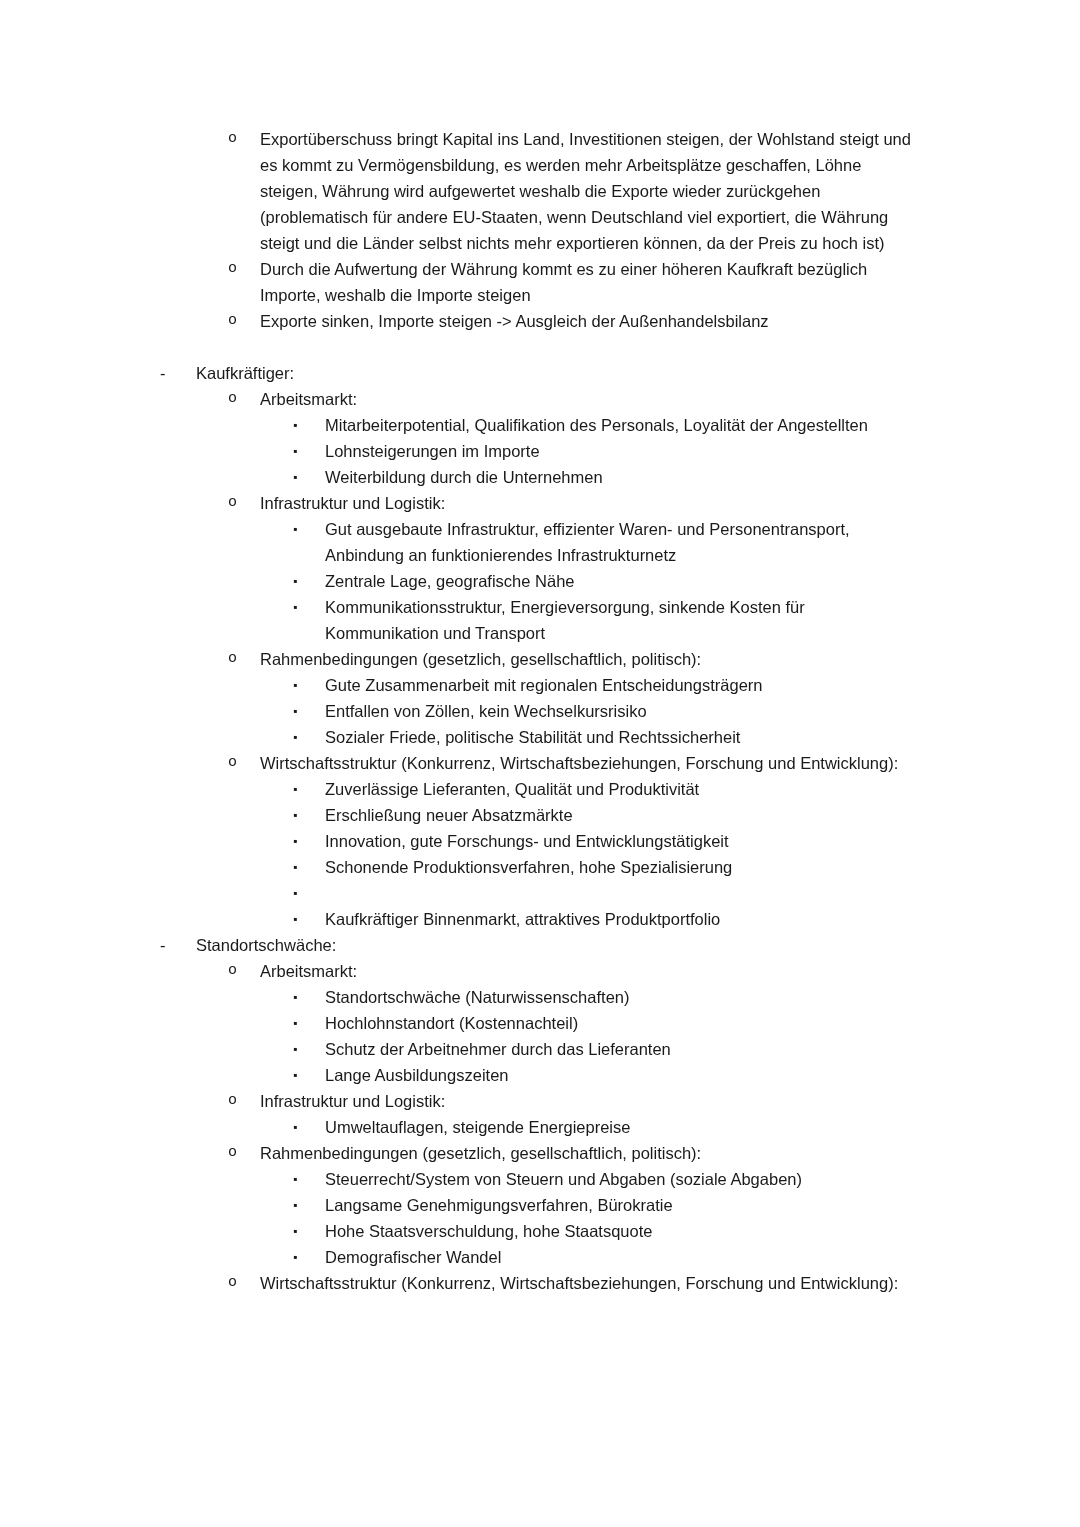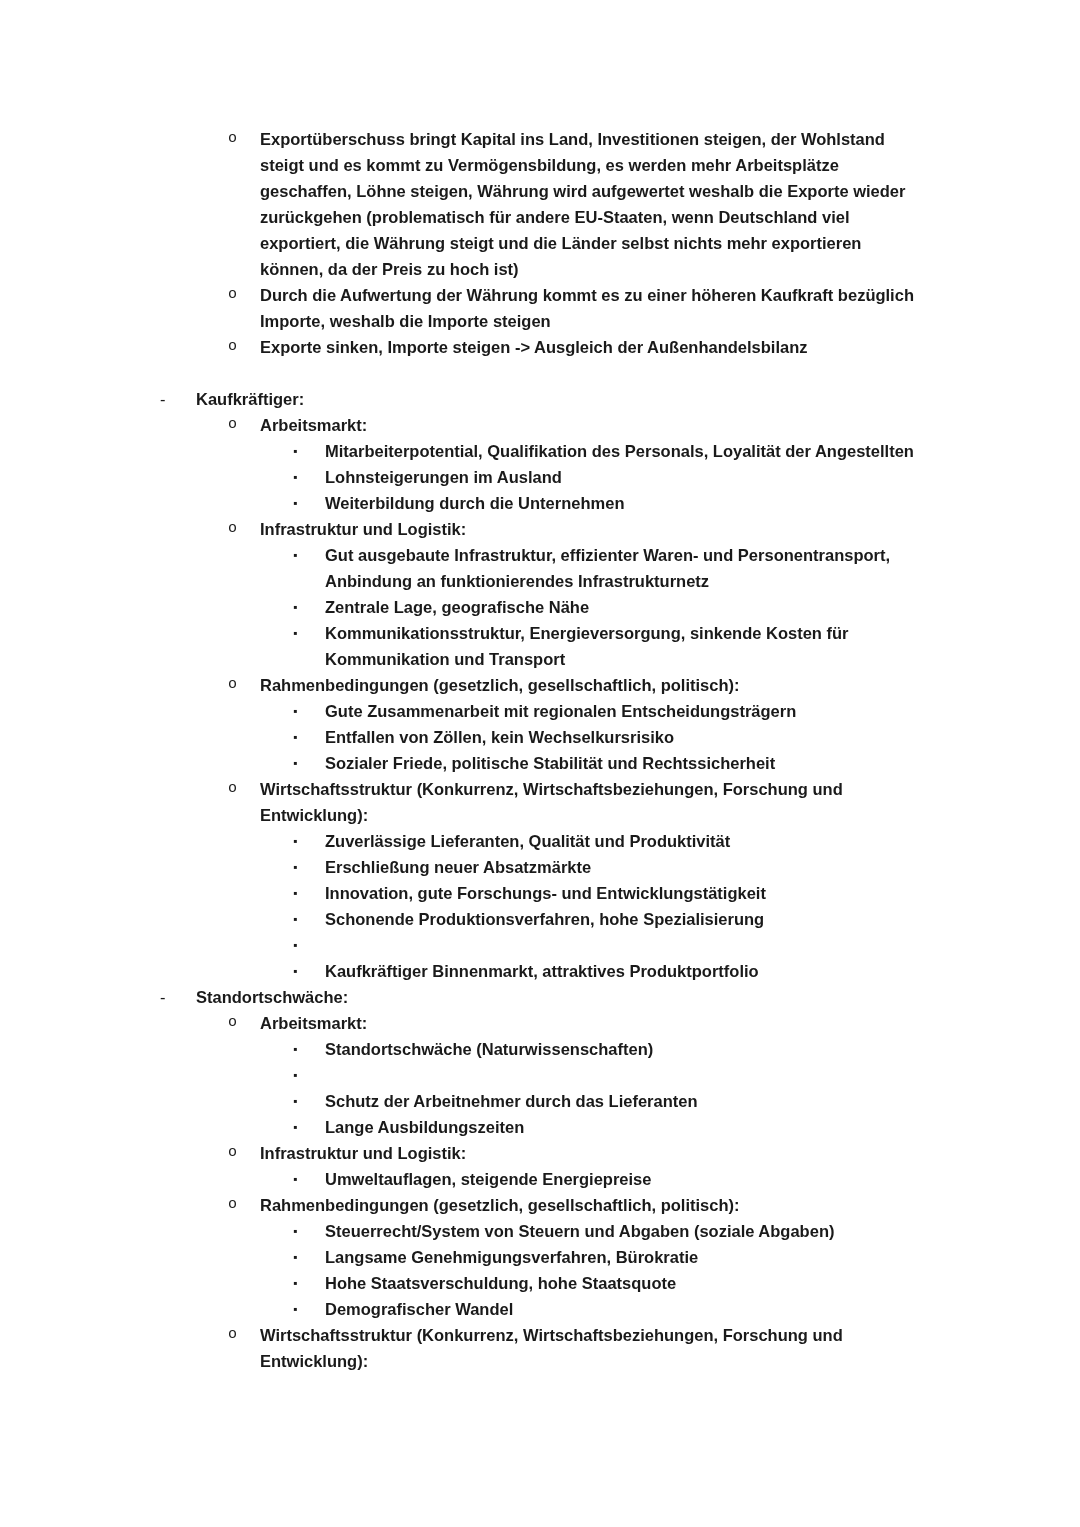--- a/index.html
+++ b/index.html
@@ -18,21 +18,21 @@
     padding: 126px 158px 40px 0;
     color: #1a1a1a;
     font-size: 16.5px;
     line-height: 26px;
   }
   .row { display: flex; align-items: flex-start; }
   .row .bullet {
     flex: 0 0 auto;
     color: #1a1a1a;
   }
-  .row .text { flex: 1 1 auto; font-weight: bold; }
+  .row .text { flex: 1 1 auto; }
 
   
   .lvl1 { padding-left: 160px; }
   .lvl1 .bullet { width: 36px; }
 
   
   .lvl2 { padding-left: 228px; }
   .lvl2 .bullet {
     width: 32px;
     font-family: "Liberation Mono", "DejaVu Sans Mono", monospace;
@@ -75,21 +75,21 @@
         <div class="row lvl2">
           <span class="bullet">o</span>
           <span class="text">Arbeitsmarkt:</span>
         </div>
         <div class="row lvl3">
           <span class="bullet">▪</span>
           <span class="text">Mitarbeiterpotential, Qualifikation des Personals, Loyalität der Angestellten</span>
         </div>
         <div class="row lvl3">
           <span class="bullet">▪</span>
-          <span class="text">Lohnsteigerungen im Ausland</span>
+          <span class="text">Lohnsteigerungen im Importe</span>
         </div>
         <div class="row lvl3">
           <span class="bullet">▪</span>
           <span class="text">Weiterbildung durch die Unternehmen</span>
         </div>
         <div class="row lvl2">
           <span class="bullet">o</span>
           <span class="text">Infrastruktur und Logistik:</span>
         </div>
         <div class="row lvl3">
@@ -154,20 +154,21 @@
         <div class="row lvl2">
           <span class="bullet">o</span>
           <span class="text">Arbeitsmarkt:</span>
         </div>
         <div class="row lvl3">
           <span class="bullet">▪</span>
           <span class="text">Standortschwäche (Naturwissenschaften)</span>
         </div>
         <div class="row lvl3">
           <span class="bullet">▪</span>
+          <span class="text">Hochlohnstandort (Kostennachteil)</span>
         </div>
         <div class="row lvl3">
           <span class="bullet">▪</span>
           <span class="text">Schutz der Arbeitnehmer durch das Lieferanten</span>
         </div>
         <div class="row lvl3">
           <span class="bullet">▪</span>
           <span class="text">Lange Ausbildungszeiten</span>
         </div>
         <div class="row lvl2">

